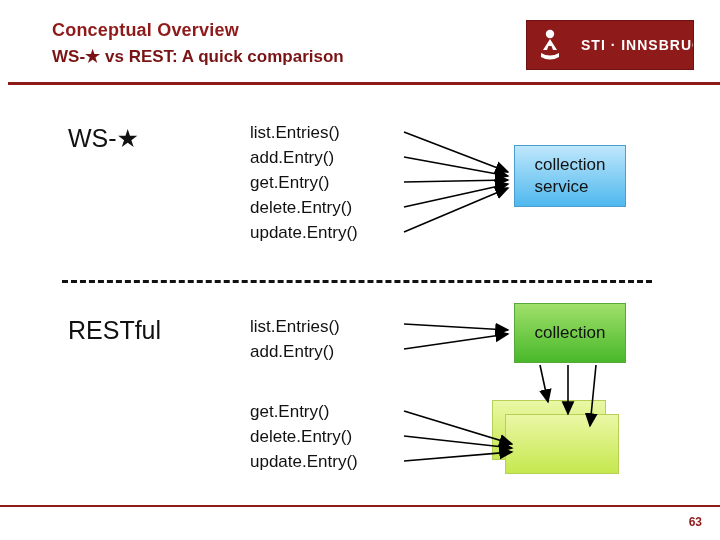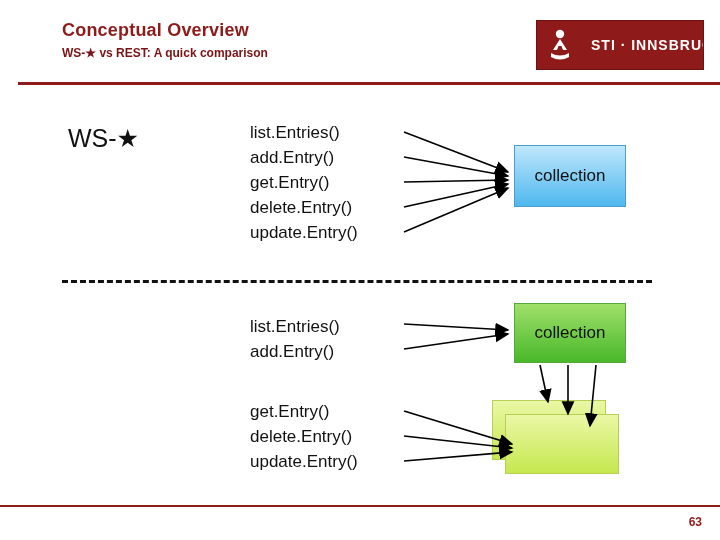--- a/index.html
+++ b/index.html
@@ -11,39 +11,39 @@
     height: 540px;
     background: #ffffff;
     font-family: "Liberation Sans", sans-serif;
     overflow: hidden;
     position: relative;
   }
 
   
   .header {
     position: absolute;
-    left: 18px; top: 0;
+    left: 8px; top: 0;
     width: 664px;
     height: 84px;
     text-align: center;
   }
   .title {
     position: absolute;
     left: 44px;
     top: 20px;
     font-size: 18px;
     font-weight: bold;
     color: #8f1a1a;
     letter-spacing: 0.2px;
   }
   .subtitle {
     position: absolute;
     left: 44px;
     top: 46px;
-    font-size: 12px;
+    font-size: 17px;
     font-weight: bold;
     color: #7a1414;
   }
   .header-rule {
     position: absolute;
     left: 0;
     top: 82px;
     width: 720px;
     height: 3px;
     background: #8f1a1a;
@@ -213,25 +213,27 @@
     <div>list.Entries()</div>
     <div>add.Entry()</div>
     <div>get.Entry()</div>
     <div>delete.Entry()</div>
     <div>update.Entry()</div>
   </div>
 
   <div class="box box-collection-service">
     <div>
       <div>collection</div>
+      <div>service</div>
     </div>
   </div>
 
   <div class="divider"></div>
 
+  <div class="row-label" id="label-rest">RESTful</div>
 
   <div class="ops" id="ops-rest-top">
     <div>list.Entries()</div>
     <div>add.Entry()</div>
   </div>
 
   <div class="ops" id="ops-rest-bottom">
     <div>get.Entry()</div>
     <div>delete.Entry()</div>
     <div>update.Entry()</div>

